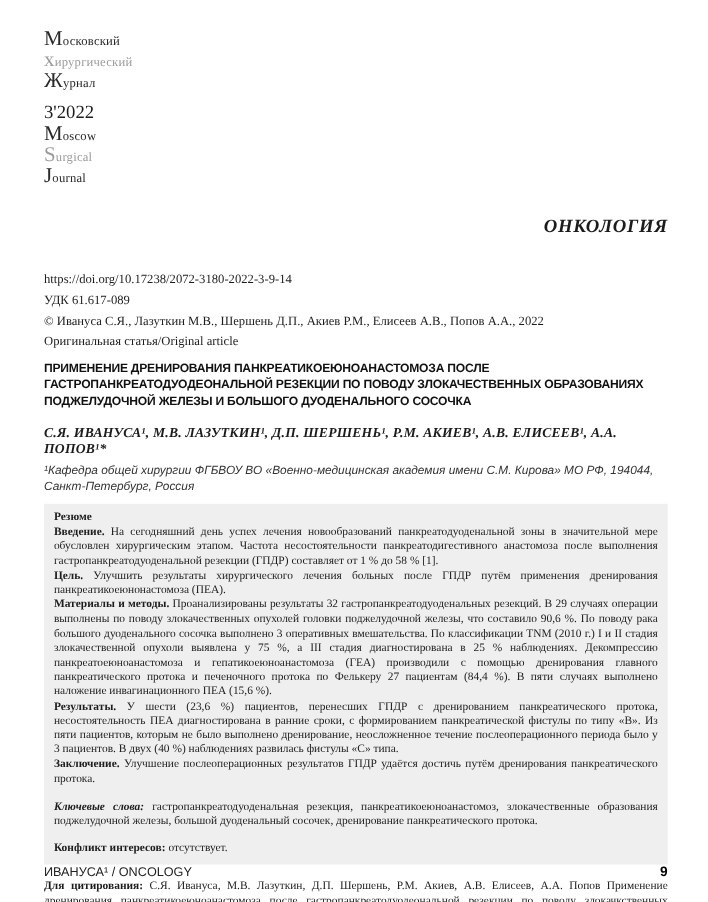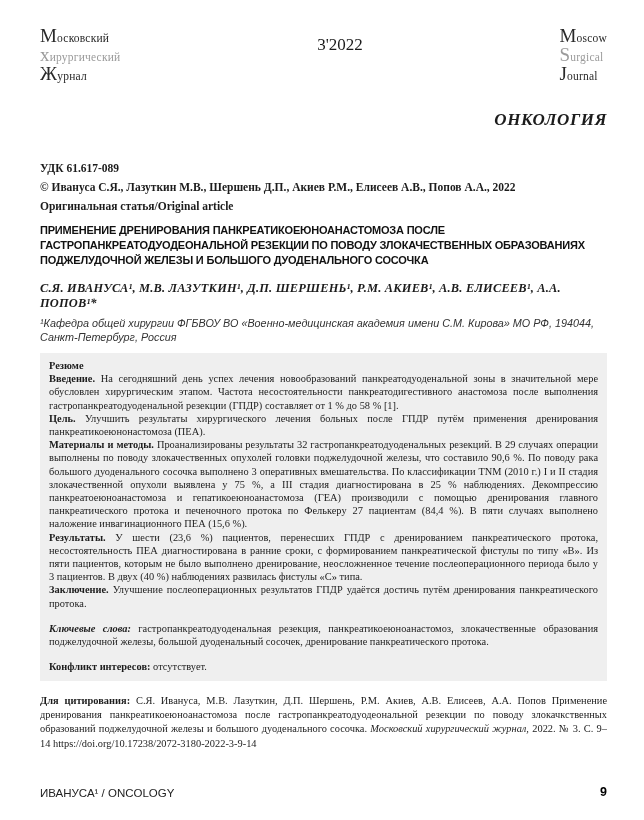--- a/index.html
+++ b/index.html
@@ -4,21 +4,21 @@
 <style>
   * { margin:0; padding:0; box-sizing:border-box; }
   html,body { background:#ffffff; }
   body {
     width:644px; height:820px; margin:0 auto; position:relative; overflow:hidden;
     font-family:"Liberation Serif", serif; color:#1c1c1c;
   }
   .content { padding:26px 37px 0 40px; }
 
   
-  .header { display:flex; justify-content:space-between; align-items:flex-start; }
+  .header { display:flex; justify-content:space-between; align-items:flex-start;flex-direction:column; }
   .logo { font-size:11.5px; line-height:1.0; color:#2a2a2a; letter-spacing:0.2px; }
   .logo .logo-line::first-letter { font-size:19px; }
   .logo .logo-line2 { color:#9b9b9b; }
   .issue { font-size:17px; margin-top:9px; }
 
   
   .section-heading { text-align:right; font-size:17px; font-weight:bold; font-style:italic; margin-top:27px; letter-spacing:0.6px; }
 
   
   .badge { position:absolute; right:31px; top:121px; width:105px; height:44px;
@@ -28,21 +28,21 @@
     font-family:"Liberation Sans", sans-serif; font-weight:bold; font-size:11px; color:#000; }
   .person-circle { position:absolute; right:27px; top:3px; width:23px; height:23px; border:3px solid #000;
     border-radius:50%; display:flex; align-items:center; justify-content:center; }
   .by-bar { position:absolute; right:0; bottom:0; width:51px; height:13px; background:#000;
     color:#fff; font-family:"Liberation Sans", sans-serif; font-weight:bold; font-size:9px;
     display:flex; align-items:center; justify-content:center; letter-spacing:1px; }
 
   
   .meta { margin-top:32px; font-size:11.5px; }
   .meta > div { margin-bottom:7px; }
-  .bold { font-weight:bold; }
+  .bold { font-weight:normal; }
 
   
   .title-ru, .title-en {
     font-family:Liberation Sans, sans-serif; font-weight:bold; font-size:11px;
     line-height:1.36; letter-spacing:-0.2px; margin-top:11px; color:#111;
   }
 
   .authors-line { font-size:12.4px; font-weight:bold; font-style:italic; margin-top:13px; letter-spacing:0.2px; }
   .affiliation { font-family:"Liberation Sans", sans-serif; font-style:italic; font-size:10.8px;
     line-height:1.3; margin-top:5px; color:#333; }
@@ -83,20 +83,21 @@
       <div class="logo-line">Moscow</div>
       <div class="logo-line logo-line2">Surgical</div>
       <div class="logo-line">Journal</div>
     </div>
   </div>
 
   <div class="section-heading">ОНКОЛОГИЯ</div>
 
 
   <div class="meta">
+    <div>https://doi.org/10.17238/2072-3180-2022-3-9-14</div>
     <div class="bold">УДК 61.617-089</div>
     <div class="bold">© Ивануса С.Я., Лазуткин М.В., Шершень Д.П., Акиев Р.М., Елисеев А.В., Попов А.А., 2022</div>
     <div class="bold">Оригинальная статья/Original article</div>
   </div>
 
   <div class="title-ru">ПРИМЕНЕНИЕ ДРЕНИРОВАНИЯ ПАНКРЕАТИКОЕЮНОАНАСТОМОЗА ПОСЛЕ ГАСТРОПАНКРЕАТОДУОДЕОНАЛЬНОЙ РЕЗЕКЦИИ ПО ПОВОДУ ЗЛОКАЧЕСТВЕННЫХ ОБРАЗОВАНИЯХ ПОДЖЕЛУДОЧНОЙ ЖЕЛЕЗЫ И БОЛЬШОГО ДУОДЕНАЛЬНОГО СОСОЧКА</div>
 
   <div class="authors-line">С.Я. ИВАНУСА¹, М.В. ЛАЗУТКИН¹, Д.П. ШЕРШЕНЬ¹, Р.М. АКИЕВ¹, А.В. ЕЛИСЕЕВ¹, А.А. ПОПОВ¹*</div>
   <div class="affiliation">¹Кафедра общей хирургии ФГБВОУ ВО «Военно-медицинская академия имени С.М. Кирова» МО РФ, 194044, Санкт-Петербург, Россия</div>
 

